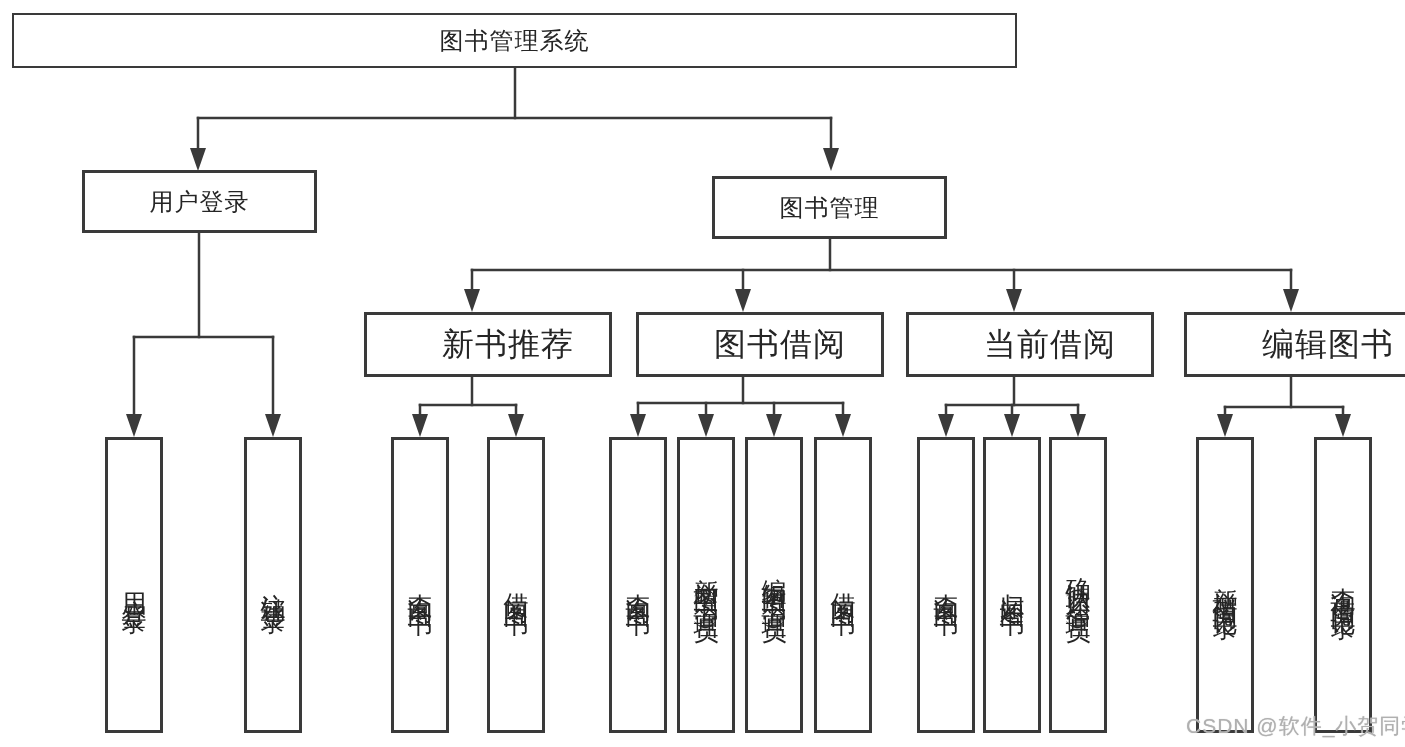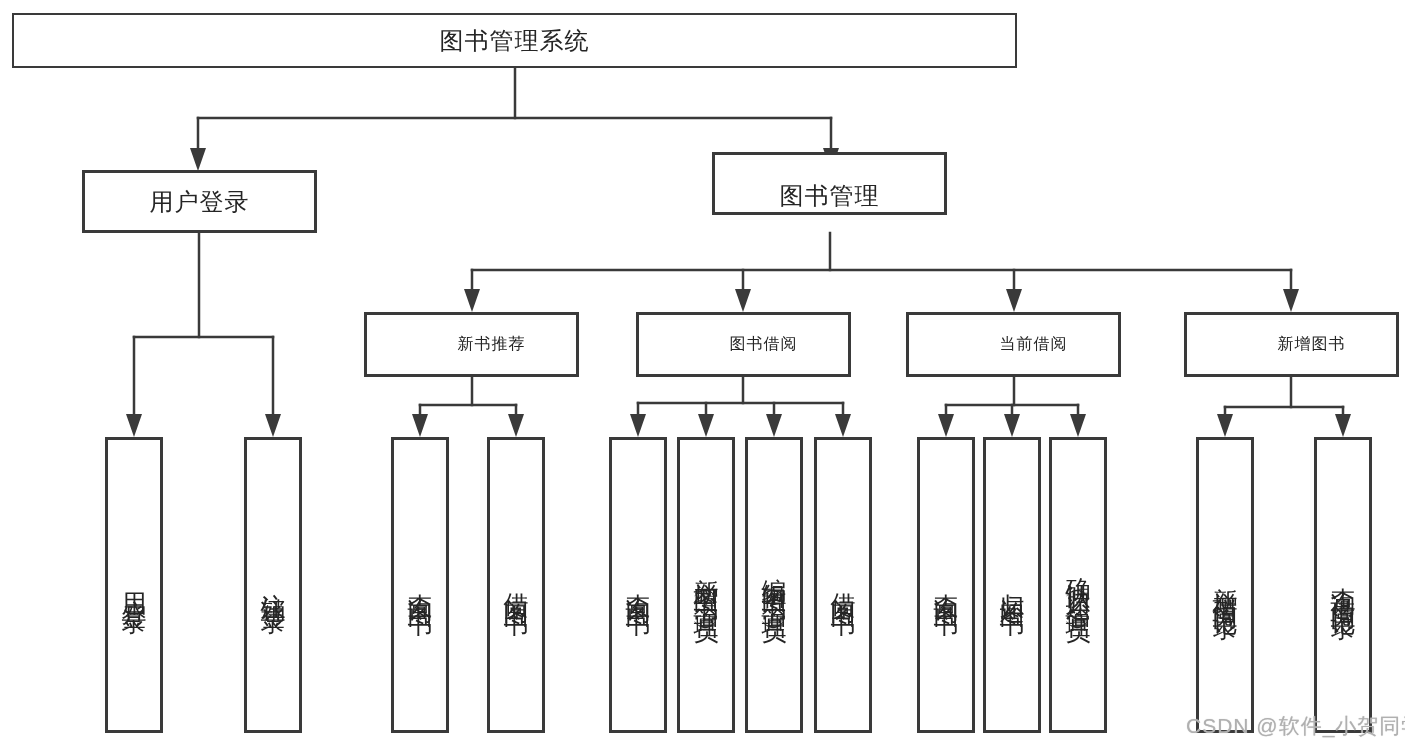--- a/index.html
+++ b/index.html
@@ -36,22 +36,22 @@
     left: 12px; top: 13px; width: 1005px; height: 55px;
     font-size: 24px;
     letter-spacing: 1px;
   }
   .node.branch {
     width: 235px; height: 63px;
     font-size: 24px;
     letter-spacing: 1px;
   }
   .node.section {
-    width: 215px; height: 65px;
-    font-size: 16px;
+    width: 248px; height: 65px;
+    font-size: 32px;
     letter-spacing: 1px;
     padding-left: 40px;
   }
   .node.leaf {
     width: 58px; height: 296px; top: 437px;
     font-size: 25px;
   }
   .node.leaf span {
     writing-mode: vertical-rl;
     text-orientation: upright;
@@ -140,35 +140,35 @@
     </g>
   </svg>
 
   <div class="node root">
     <span>图书管理系统</span>
   </div>
 
   <div class="node branch" style="left:82px; top:170px;">
     <span>用户登录</span>
   </div>
-  <div class="node branch" style="left:712px; top:152px;align-items:flex-end;">
+  <div class="node branch" style="left:712px; top:176px;">
     <span>图书管理</span>
   </div>
 
   <div class="node section" style="left:364px; top:312px;">
     <span>新书推荐</span>
   </div>
   <div class="node section" style="left:906px; top:312px;">
     <span>当前借阅</span>
   </div>
   <div class="node section" style="left:636px; top:312px;">
     <span>图书借阅</span>
   </div>
   <div class="node section" style="left:1184px; top:312px;">
-    <span>新增图书</span>
+    <span>编辑图书</span>
   </div>
 
   <div class="node leaf" style="left:105px;">
     <span>用户登录</span>
   </div>
   <div class="node leaf" style="left:244px;">
     <span>注销登录</span>
   </div>
 
   <div class="node leaf" style="left:391px;">

